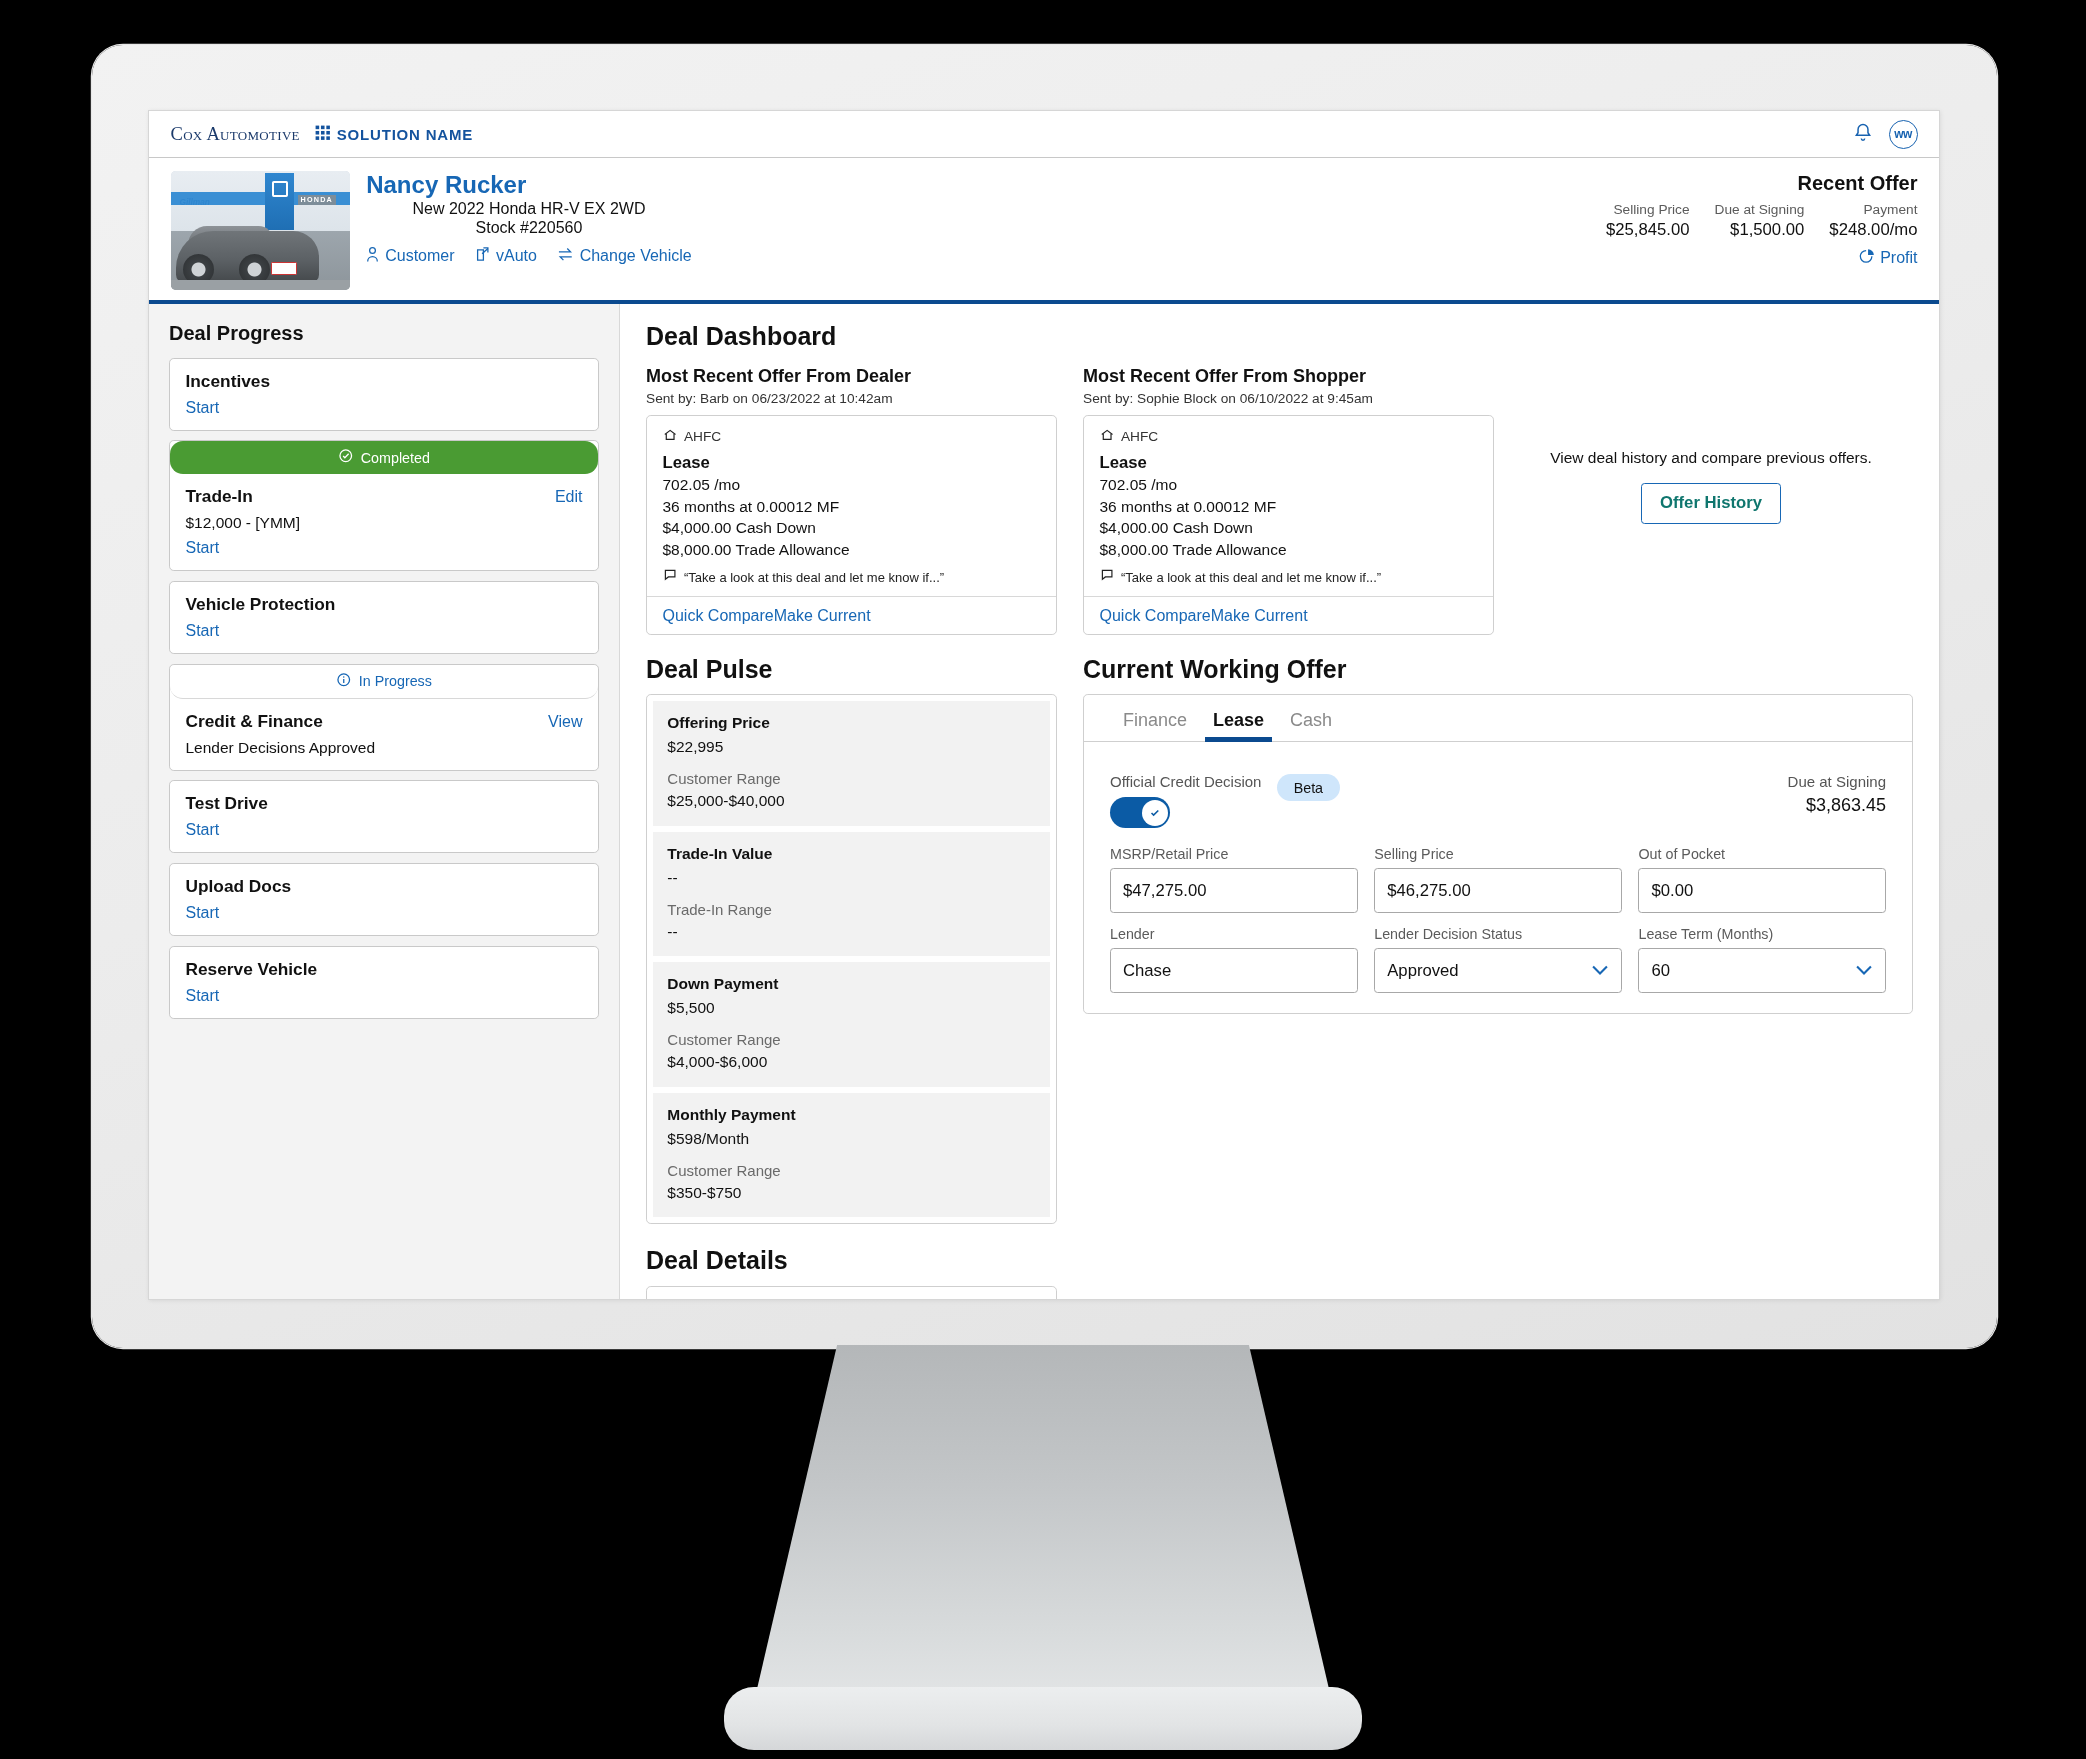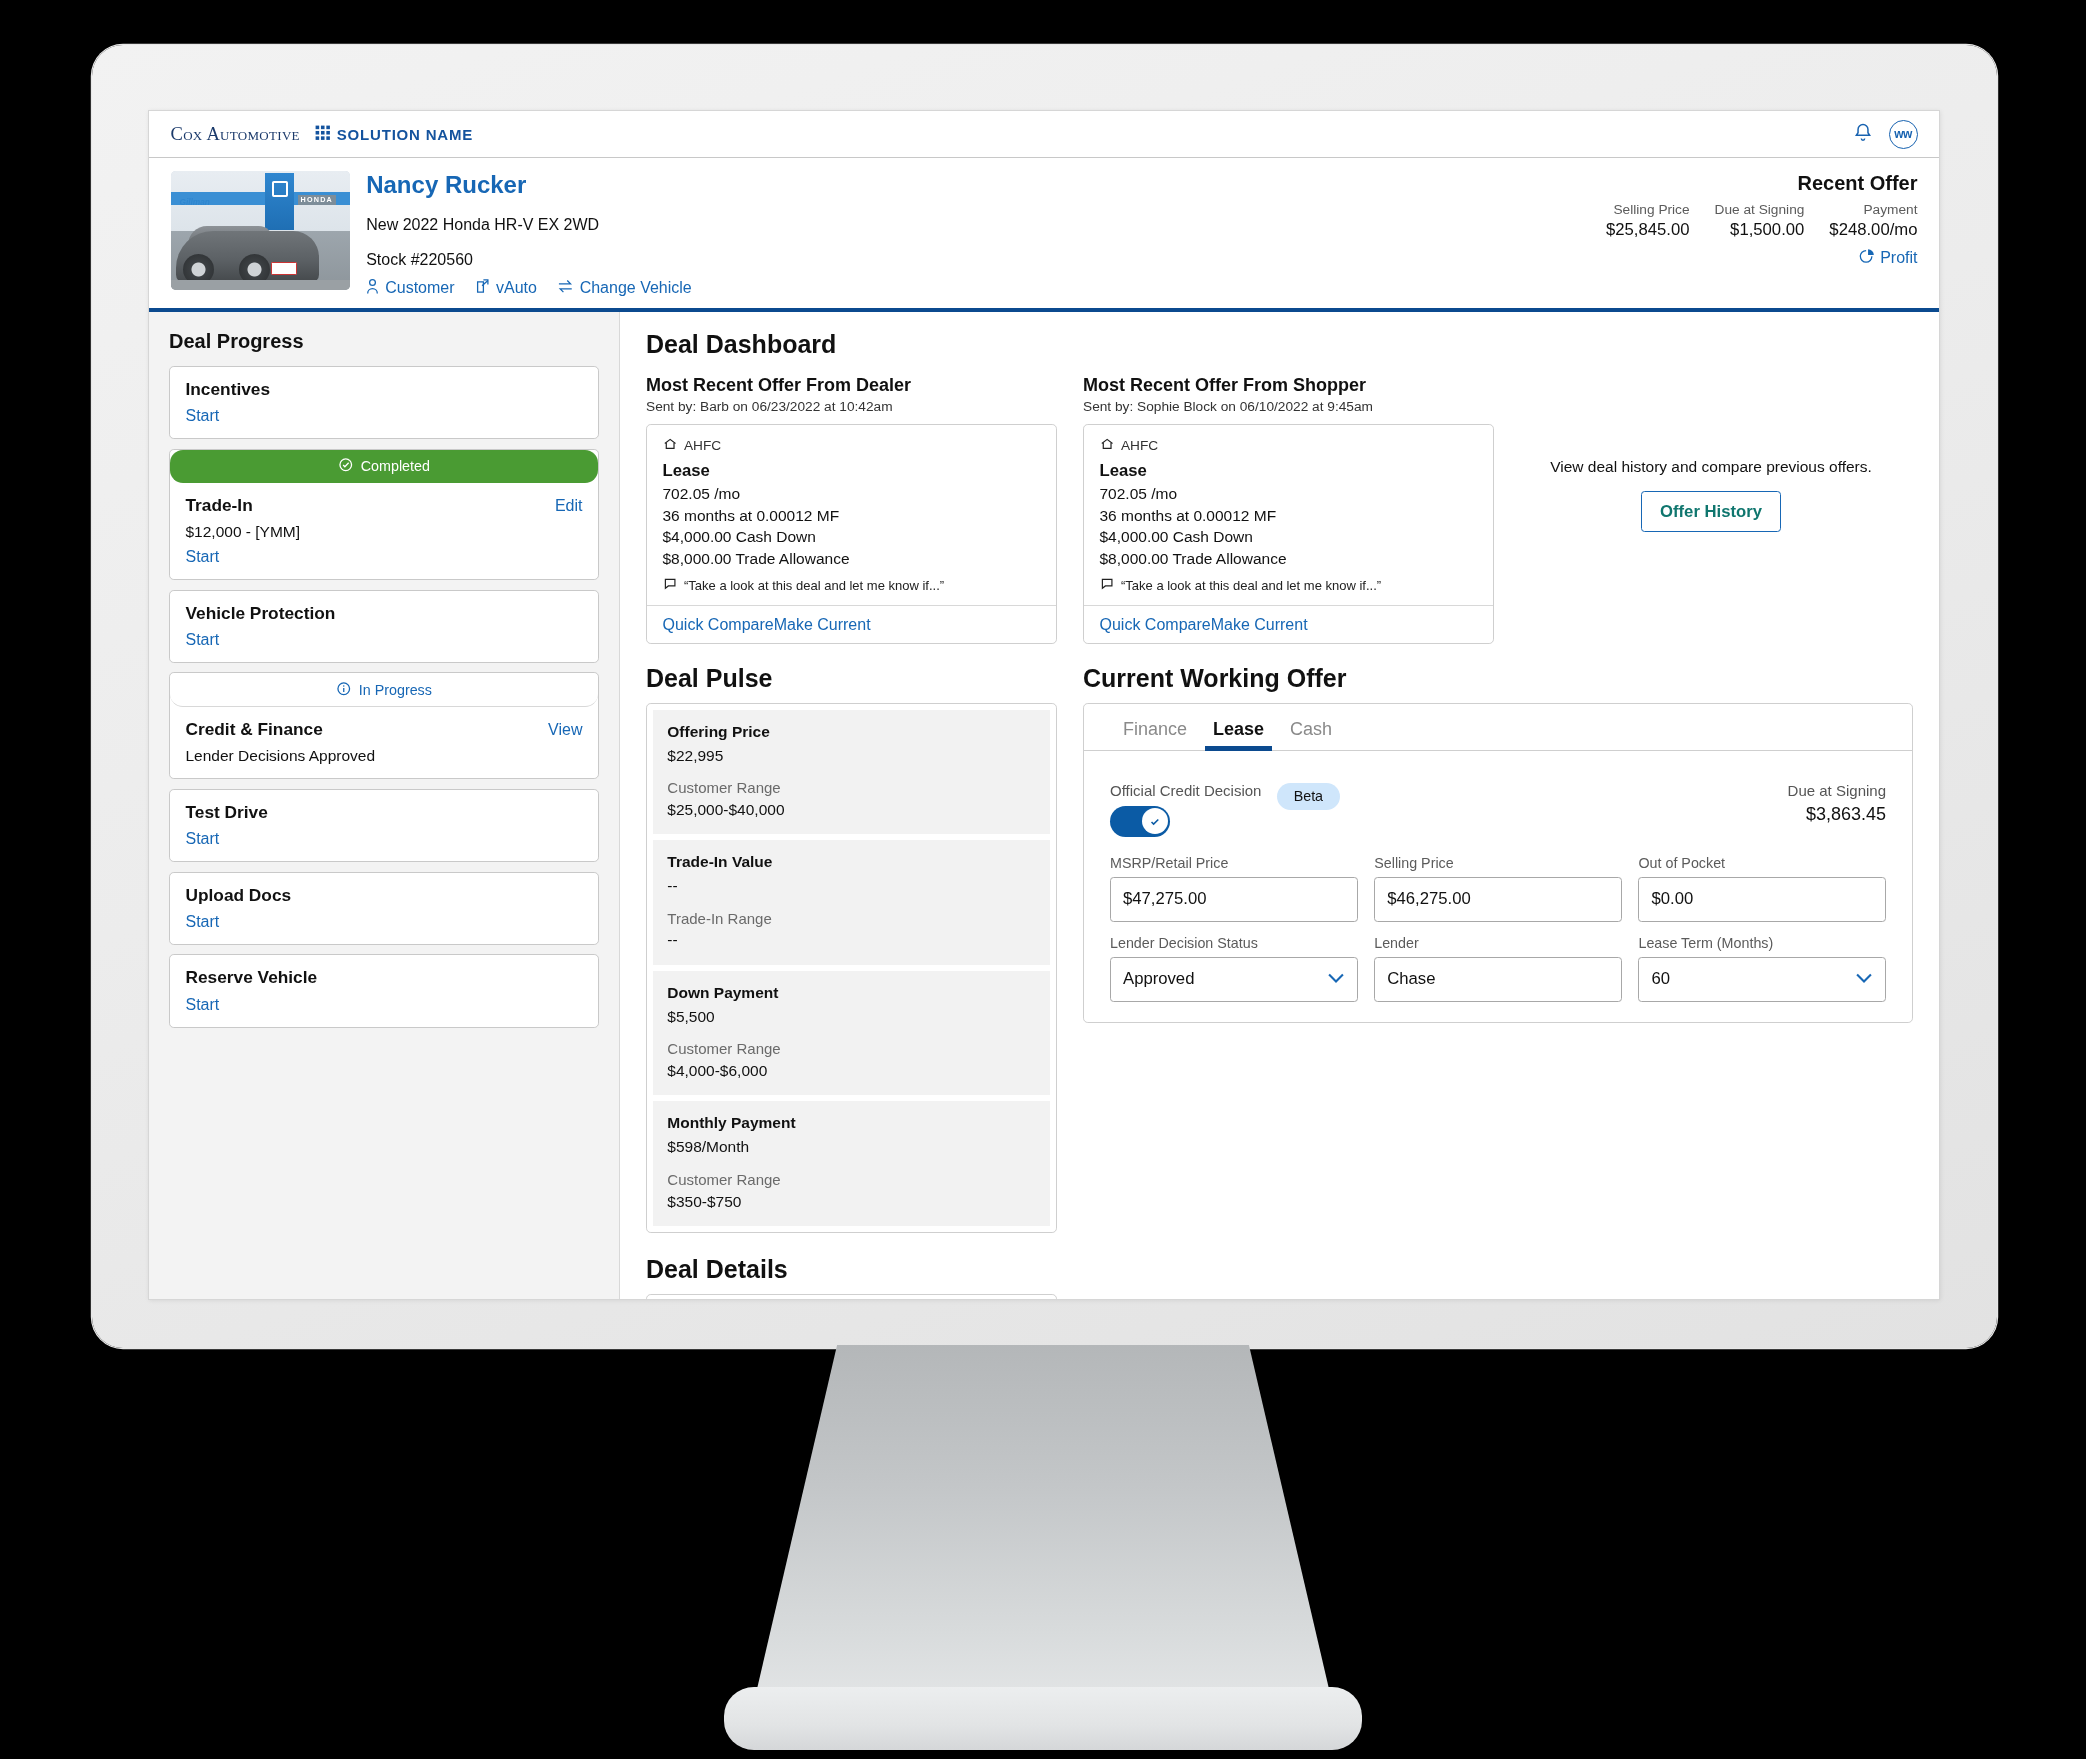--- a/index.html
+++ b/index.html
@@ -104,21 +104,21 @@
   .photo-wheel { position:absolute; bottom:4%; width:31px; height:31px; border-radius:50%;
     background: radial-gradient(circle,#cfd3d6 30%,#3c4043 34%,#2b2e30 100%); }
   .photo-wheel.w1 { left:7%; }
   .photo-wheel.w2 { left:38%; }
   .photo-plate { position:absolute; left:56%; bottom:13%; width:26px; height:13px;
     background:#fff; border:0.6px solid #c33; border-radius:1.2px; }
   .photo-ground { position:absolute; left:0; bottom:0; width:100%; height:8%; background:#9aa0a4; }
 
   #vehicle-info { margin-left: 16.7px; padding-top: 1.2px; }
   #customer-name { font-size: 24px; font-weight: bold; color: #1767b5; line-height: 1.1; }
-  .vehicle-line { font-size: 16px; color: #111; margin-top: 17px; }
+  .vehicle-line { font-size: 16px; color: #111; margin-top: 1px; text-align: center; }
   #vehicle-links { display: flex; gap: 20px; margin-top: 9.5px; align-items:center; }
   .v-link { display:flex; align-items:center; gap:6px; color:#1767b5; font-size:16px; cursor:pointer; }
 
   #offer-summary { margin-left: auto; text-align: right; padding-top: 1.2px; }
   #recent-offer-title { font-size: 20px; font-weight: bold; color:#111; }
   #offer-metrics { display:flex; gap: 25px; margin-top: 7.2px; }
   .metric { text-align: right; }
   .metric-label { font-size: 13.7px; color: #5b5b5b; }
   .metric-value { font-size: 16.7px; color:#111; margin-top: 2.4px; }
   #profit-link { display:flex; align-items:center; justify-content:flex-end; gap:6px;
@@ -584,33 +584,33 @@
                 </div>
                 <div>
                   <div class="field-label">Selling Price</div>
                   <div class="field-box">$46,275.00</div>
                 </div>
                 <div>
                   <div class="field-label">Out of Pocket</div>
                   <div class="field-box">$0.00</div>
                 </div>
                 <div>
+                  <div class="field-label">Lender</div>
+                  <div class="field-box">Chase</div>
+                </div>
+                <div>
                   <div class="field-label">Lender Decision Status</div>
                   <div class="field-box select">
                     <span>Approved</span>
                     <span class="chev">
                       <svg width="18" height="12" viewBox="0 0 26 16" fill="none" stroke="#1767b5" stroke-width="3">
                         <path d="M3 3l10 10L23 3"></path>
                       </svg>
                     </span>
                   </div>
-                </div>
-                <div>
-                  <div class="field-label">Lender</div>
-                  <div class="field-box">Chase</div>
                 </div>
                 <div>
                   <div class="field-label">Lease Term (Months)</div>
                   <div class="field-box select">
                     <span>60</span>
                     <span class="chev">
                       <svg width="18" height="12" viewBox="0 0 26 16" fill="none" stroke="#1767b5" stroke-width="3">
                         <path d="M3 3l10 10L23 3"></path>
                       </svg>
                     </span>

